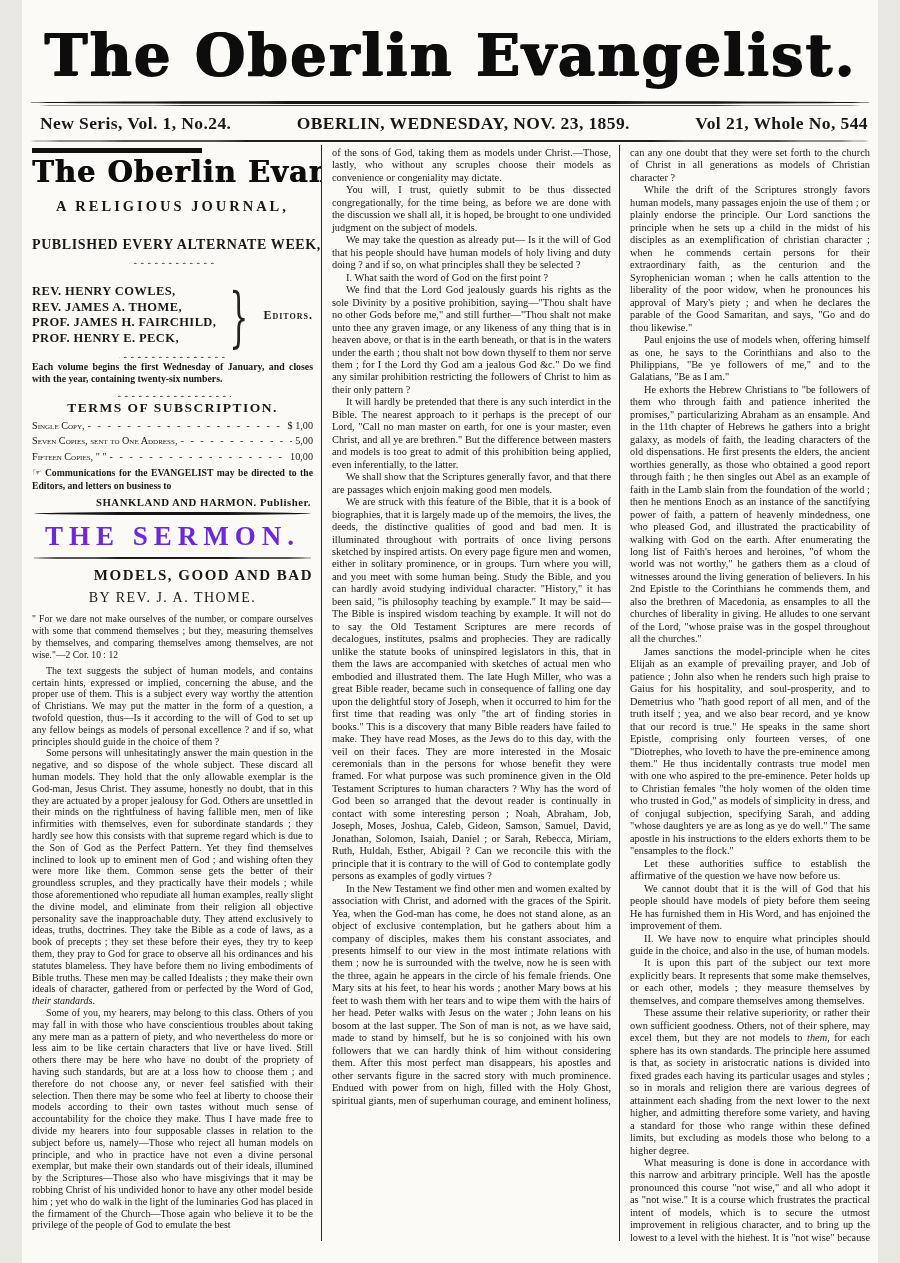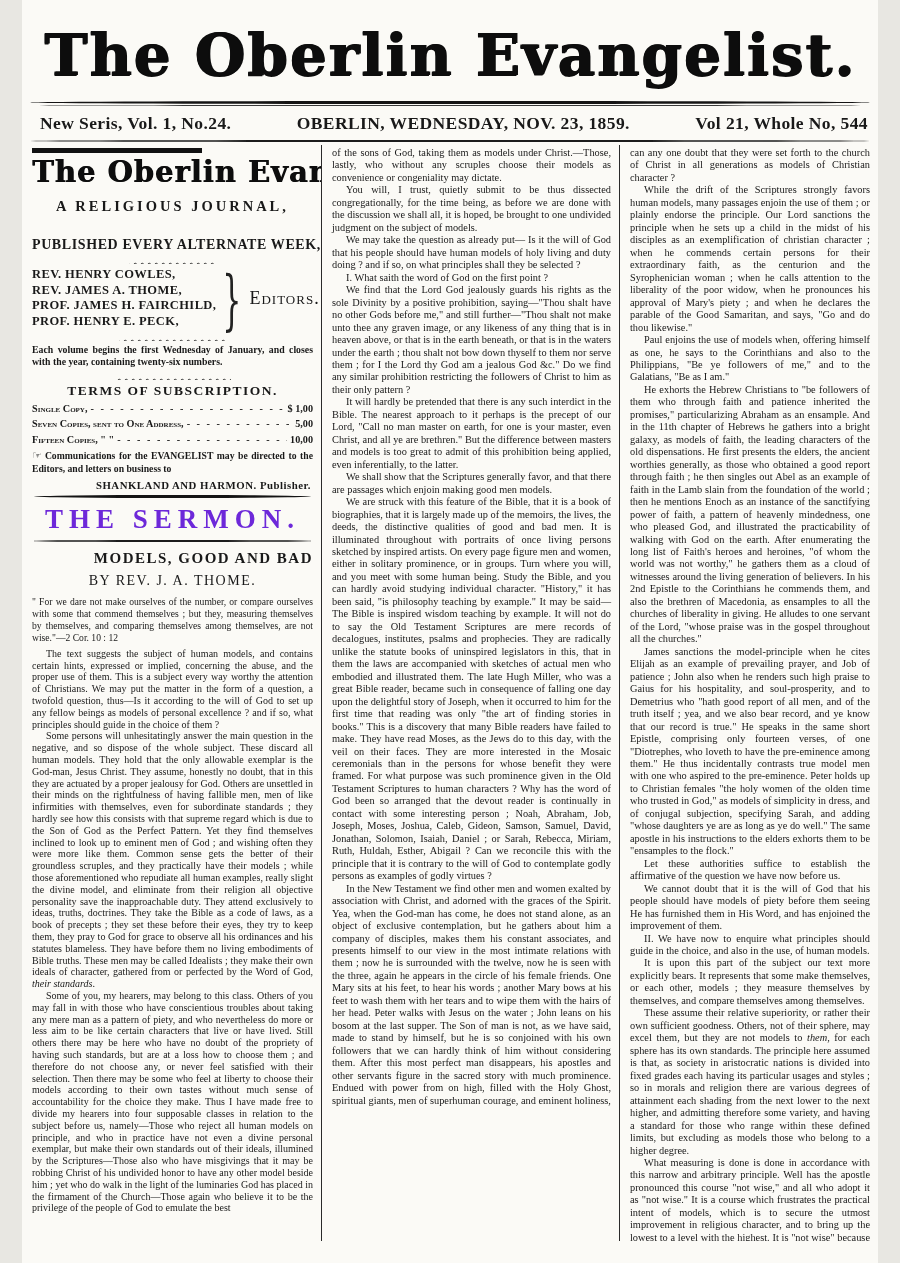--- a/index.html
+++ b/index.html
@@ -39,31 +39,31 @@
     text-align:center;letter-spacing:1px;color:#0d0d0d;
     text-shadow:.8px 0 0 #0d0d0d;margin-top:2px;white-space:nowrap;
   }
   #journal-subtitle{text-align:center;font-size:14.5px;letter-spacing:3px;margin-top:9px;font-weight:bold;}
   #published-line{text-align:center;font-size:14px;font-weight:bold;letter-spacing:.6px;margin-top:22px;white-space:nowrap;}
   .wavy-rule{
     display:block;text-align:center;line-height:7px;height:9px;overflow:hidden;
     text-decoration:underline;text-decoration-style:wavy;text-decoration-color:#333;
     margin:2px auto 3px auto;font-size:9px;
   }
-  #editors-block{display:flex;align-items:center;justify-content:space-between;margin:3px 0 2px 0;}
+  #editors-block{display:flex;align-items:center;justify-content:space-between;margin:20px 0 2px 0;}
   .editors-names{font-size:12.5px;font-weight:bold;letter-spacing:.4px;line-height:1.25;white-space:nowrap;}
   .editors-brace{
     font-family:"DejaVu Serif",serif;font-size:30px;font-weight:normal;
     transform:scaleY(2.2);margin:0 8px 0 6px;color:#222;
   }
-  .editors-label{font-variant:small-caps;font-size:18px;letter-spacing:1px;font-weight:normal;}
+  .editors-label{font-variant:small-caps;font-size:12px;letter-spacing:1px;font-weight:bold;}
   #volume-note{font-size:9.8px;font-weight:bold;line-height:1.3;margin-top:3px;text-align:justify;}
   #terms-heading{text-align:center;font-size:13.5px;font-weight:bold;letter-spacing:1.5px;margin-top:3px;}
   .terms-table{margin-top:2px;}
-  .term-row{display:flex;align-items:flex-end;font-size:10.2px;font-weight:bold;line-height:1.5;white-space:nowrap;}
+  .term-row{display:flex;align-items:flex-end;font-size:10.2px;font-weight:normal;line-height:1.5;white-space:nowrap;}
   .term-label{font-variant:small-caps;}
   .term-leader{flex:1;overflow:hidden;color:#222;margin:0 3px;}
   .term-leader::after{content:"-  -  -  -  -  -  -  -  -  -  -  -  -  -  -  -  -  -  -  -  -  -";letter-spacing:2px;}
   .term-price{text-align:right;}
   .notice{font-size:9.7px;line-height:1.28;text-align:justify;margin-top:2px;font-weight:bold;}
   .manicule{font-family:"DejaVu Sans",sans-serif;font-size:11px;margin-right:3px;}
   #publisher-line{text-align:right;font-size:10.8px;font-weight:bold;letter-spacing:.5px;margin:4px 2px 4px 0;}
   
   #sermon-heading{
     text-align:center;font-size:27px;letter-spacing:6px;margin-top:6px;

